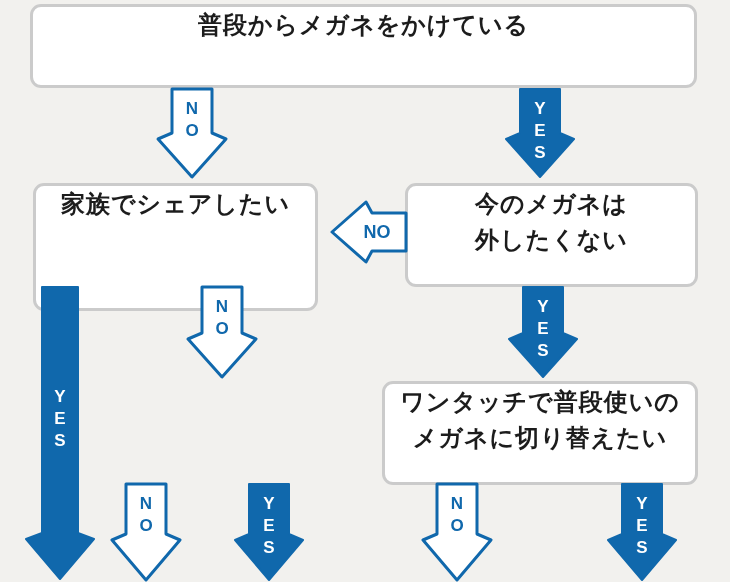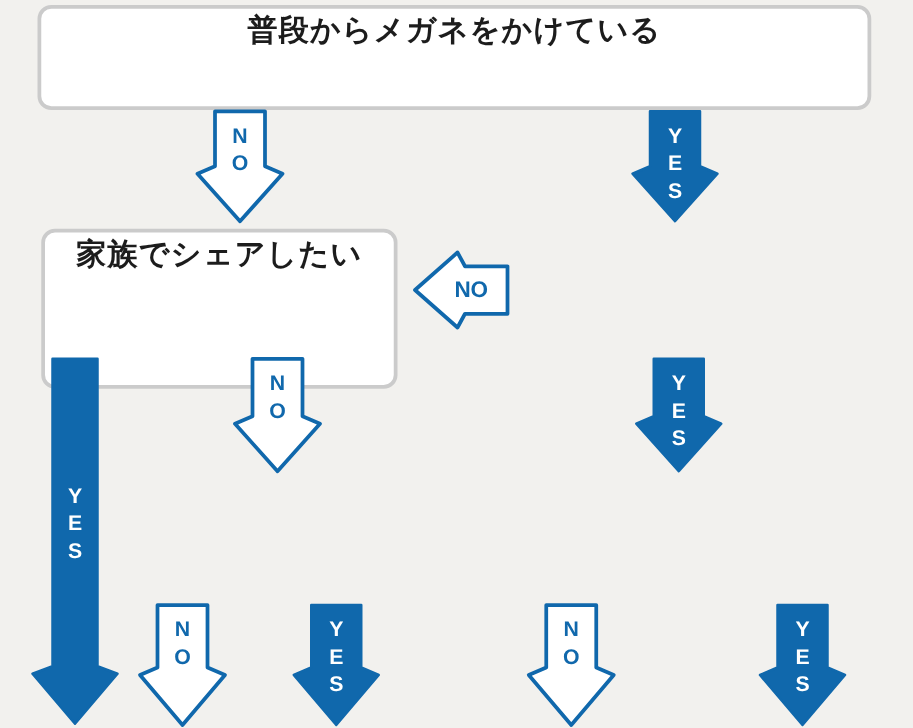--- a/index.html
+++ b/index.html
@@ -97,22 +97,30 @@
 <div class="stage">
 
   <div class="node" id="node-q1">
     <span>普段からメガネをかけている</span>
   </div>
 
   <div class="node" id="node-q2">
     <span>家族でシェアしたい</span>
   </div>
 
+  <div class="node" id="node-q3">
+    <span>今のメガネは</span>
+    <span>外したくない</span>
+  </div>
 
 
+  <div class="node" id="node-q5">
+    <span>ワンタッチで普段使いの</span>
+    <span>メガネに切り替えたい</span>
+  </div>
 
   <div class="arrow" id="arrow-a1">
     <svg width="68" height="88" viewBox="0 0 68 88">
       <polygon class="fill-white" points="14,0 54,0 54,44 68,50 34,88 0,50 14,44"></polygon>
     </svg>
     <span class="vlabel lbl-blue lbl-top">NO</span>
   </div>
 
   <div class="arrow" id="arrow-a2">
     <svg width="68" height="88" viewBox="0 0 68 88">

